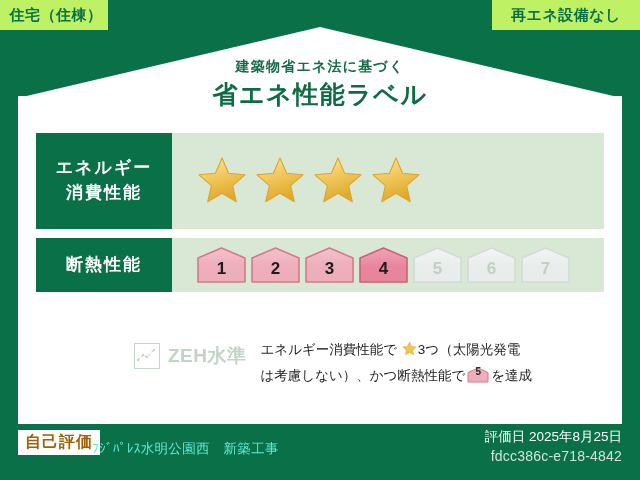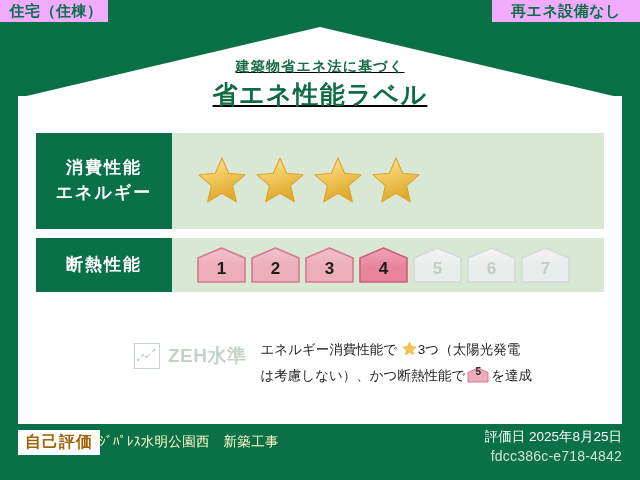--- a/index.html
+++ b/index.html
@@ -35,43 +35,42 @@
     top: 96px;
     width: 604px;
     height: 328px;
     background: #ffffff;
   }
 
   
   .corner-tag {
     position: absolute;
     top: 0;
-    background: #f0abfc;
+    background: #bef264;
     color: #0a7048;
     font-weight: bold;
     font-size: 15px;
     letter-spacing: 0.5px;
     display: flex;
     align-items: center;
     justify-content: center;
-    height: 22px;
+    height: 30px;
     box-sizing: border-box;
   }
   .corner-tag.left  { left: 0;  width: 108px; padding-left: 4px; }
   .corner-tag.right { right: 0; width: 148px; }
 
   
   .title-wrap {
     position: absolute;
     left: 0;
     top: 58px;
     width: 640px;
     text-align: center;
     z-index: 5;
-    text-decoration: underline;
   }
   .title-sub {
     color: #186b46;
     font-size: 14px;
     font-weight: bold;
     letter-spacing: 1.2px;
     line-height: 1.2;
   }
   .title-main {
     color: #0f6b43;
@@ -228,22 +227,22 @@
     color: #a16207;
     font-weight: bold;
     font-size: 16px;
     letter-spacing: 1px;
     padding: 3px 7px 4px 7px;
     line-height: 1.15;
   }
   .project-name {
     position: absolute;
     left: 92px;
-    top: 9px;
-    color: #fef9c3;
+    top: 16px;
+    color: #5eead4;
     font-size: 13.5px;
     letter-spacing: 0.3px;
     white-space: nowrap;
   }
   .eval-date {
     position: absolute;
     right: 18px;
     top: 4px;
     color: #ffffff;
     font-size: 13.5px;
@@ -275,22 +274,22 @@
 
   <div class="title-wrap">
     <div class="title-sub">建築物省エネ法に基づく</div>
     <div class="title-main">省エネ性能ラベル</div>
   </div>
 
   <div class="rows">
 
     <div class="perf-row energy">
       <div class="row-label">
+        <span>エネルギー</span>
         <span>消費性能</span>
-        <span>エネルギー</span>
       </div>
       <div class="row-body">
         <div class="stars" id="stars-host">
             <span>
               <svg class="star-svg" width="52" height="52" viewBox="0 0 52 52" aria-hidden="true">
                 <defs>
                   <linearGradient id="sg0" x1="0" y1="0" x2="0.35" y2="1">
                     <stop offset="0%" stop-color="#fbe9a8"></stop>
                     <stop offset="38%" stop-color="#f5cf6a"></stop>
                     <stop offset="100%" stop-color="#e0a92c"></stop>

